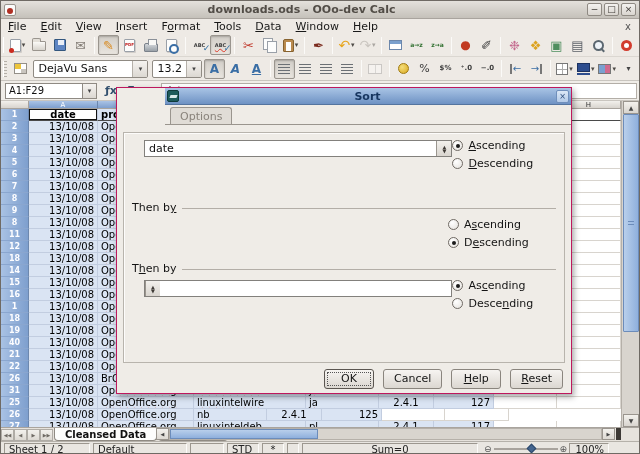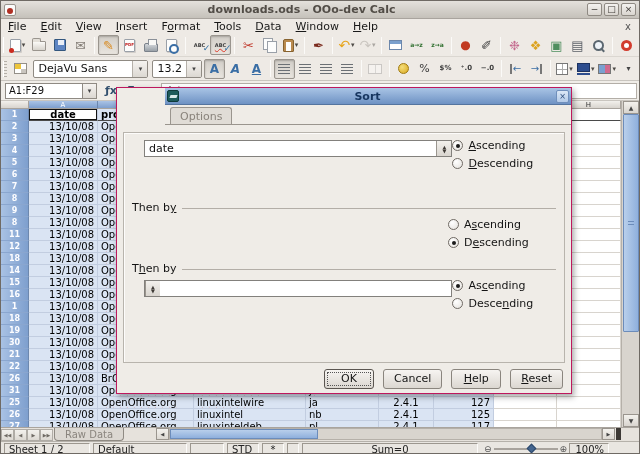--- a/index.html
+++ b/index.html
@@ -591,21 +591,21 @@
         <div class="cell sel" style="width: 69px; text-align: right;"><span>13/10/08</span></div>
         <div class="cell sel" style="width: 96px; text-align: left;"><span class="sq">OpenOffice.org</span></div>
         <div class="cell sel" style="width: 112px; text-align: left;"></div>
         <div class="cell sel" style="width: 73px; text-align: left;"></div>
         <div class="cell sel" style="width: 55px; text-align: center;"></div>
         <div class="cell sel" style="width: 60px; text-align: right;"></div>
         <div class="cell" style="width: 63px; text-align: left;"></div>
         <div class="cell" style="width: 64px; text-align: left;"></div>
       </div>
       <div class="grw">
-        <span class="rowhead">30</span>
+        <span class="rowhead">40</span>
         <div class="cell sel" style="width: 69px; text-align: right;"><span>13/10/08</span></div>
         <div class="cell sel" style="width: 96px; text-align: left;"><span class="sq">OpenOffice.org</span></div>
         <div class="cell sel" style="width: 112px; text-align: left;"></div>
         <div class="cell sel" style="width: 73px; text-align: left;"></div>
         <div class="cell sel" style="width: 55px; text-align: center;"></div>
         <div class="cell sel" style="width: 60px; text-align: right;"></div>
         <div class="cell" style="width: 63px; text-align: left;"></div>
         <div class="cell" style="width: 64px; text-align: left;"></div>
       </div>
       <div class="grw">
@@ -660,21 +660,20 @@
         <div class="cell sel" style="width: 73px; text-align: left;"><span class="sq">ja</span></div>
         <div class="cell sel" style="width: 55px; text-align: center;"><span>2.4.1</span></div>
         <div class="cell sel" style="width: 60px; text-align: right;"><span>127</span></div>
         <div class="cell" style="width: 63px; text-align: left;"></div>
         <div class="cell" style="width: 64px; text-align: left;"></div>
       </div>
       <div class="grw">
         <span class="rowhead">26</span>
         <div class="cell sel" style="width: 69px; text-align: right;"><span>13/10/08</span></div>
         <div class="cell sel" style="width: 96px; text-align: left;"><span class="sq">OpenOffice.org</span></div>
-        <div class="cell sel" style="width: 112px; text-align: left;"><span class="sq">linuxintel</span></div>
         <div class="cell sel" style="width: 73px; text-align: left;"><span class="sq">nb</span></div>
         <div class="cell sel" style="width: 55px; text-align: center;"><span>2.4.1</span></div>
         <div class="cell sel" style="width: 60px; text-align: right;"><span>125</span></div>
         <div class="cell" style="width: 63px; text-align: left;"></div>
         <div class="cell" style="width: 64px; text-align: left;"></div>
       </div>
       <div class="grw">
         <span class="rowhead">27</span>
         <div class="cell sel" style="width: 69px; text-align: right;"><span>13/10/08</span></div>
         <div class="cell sel" style="width: 96px; text-align: left;"><span class="sq">OpenOffice.org</span></div>
@@ -691,20 +690,21 @@
     <span class="vbtn" style="top:0">▲</span>
     <span class="vthumb"></span>
     <span class="vbtn" style="bottom:0">▼</span>
   </div>
 
   <div class="tabbar" id="tabbar">
       <span class="snav">◀◀</span>
       <span class="snav">◀</span>
       <span class="snav">▶</span>
       <span class="snav">▶▶</span>
+      <span class="sheettab active">Cleansed Data</span>
       <span class="sheettab">Raw Data</span>
     </div>
 
   <div class="hscroll">
     <span class="hbtn">◀</span>
     <span class="htrack">
       <span class="hthumb"></span>
     </span>
     <span class="hbtn">▶</span>
     <span class="hsplit"></span>

